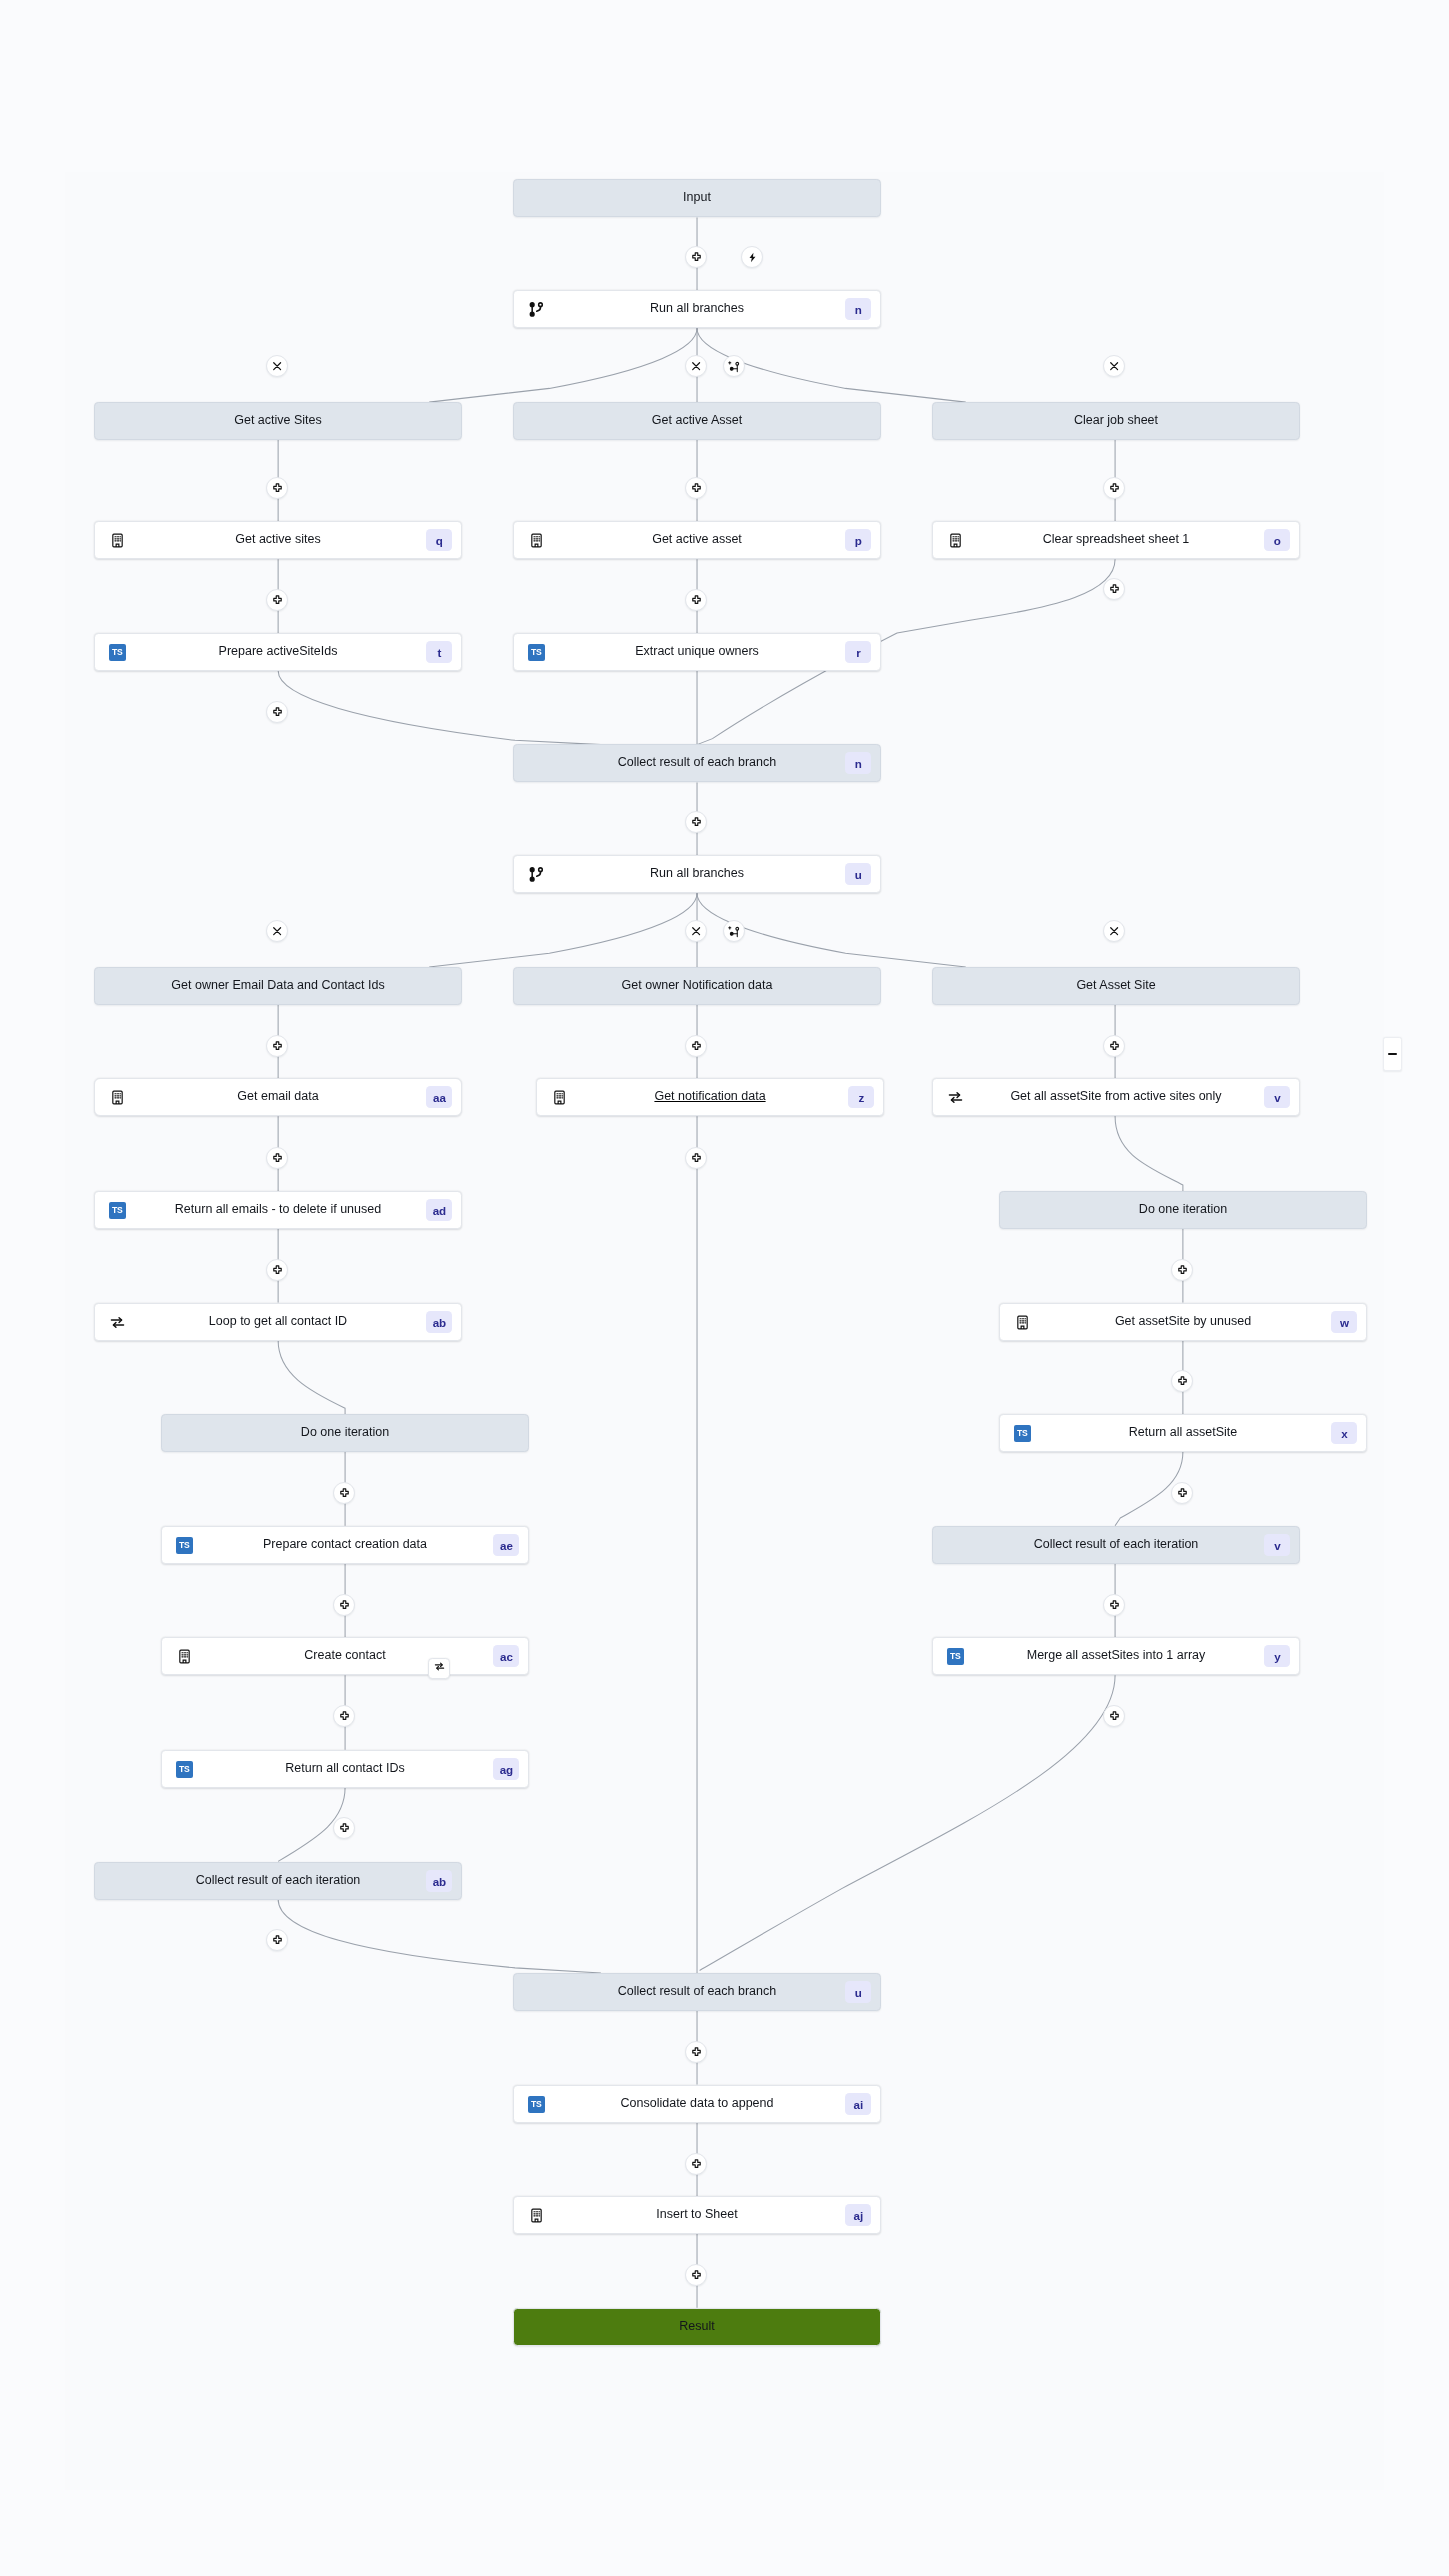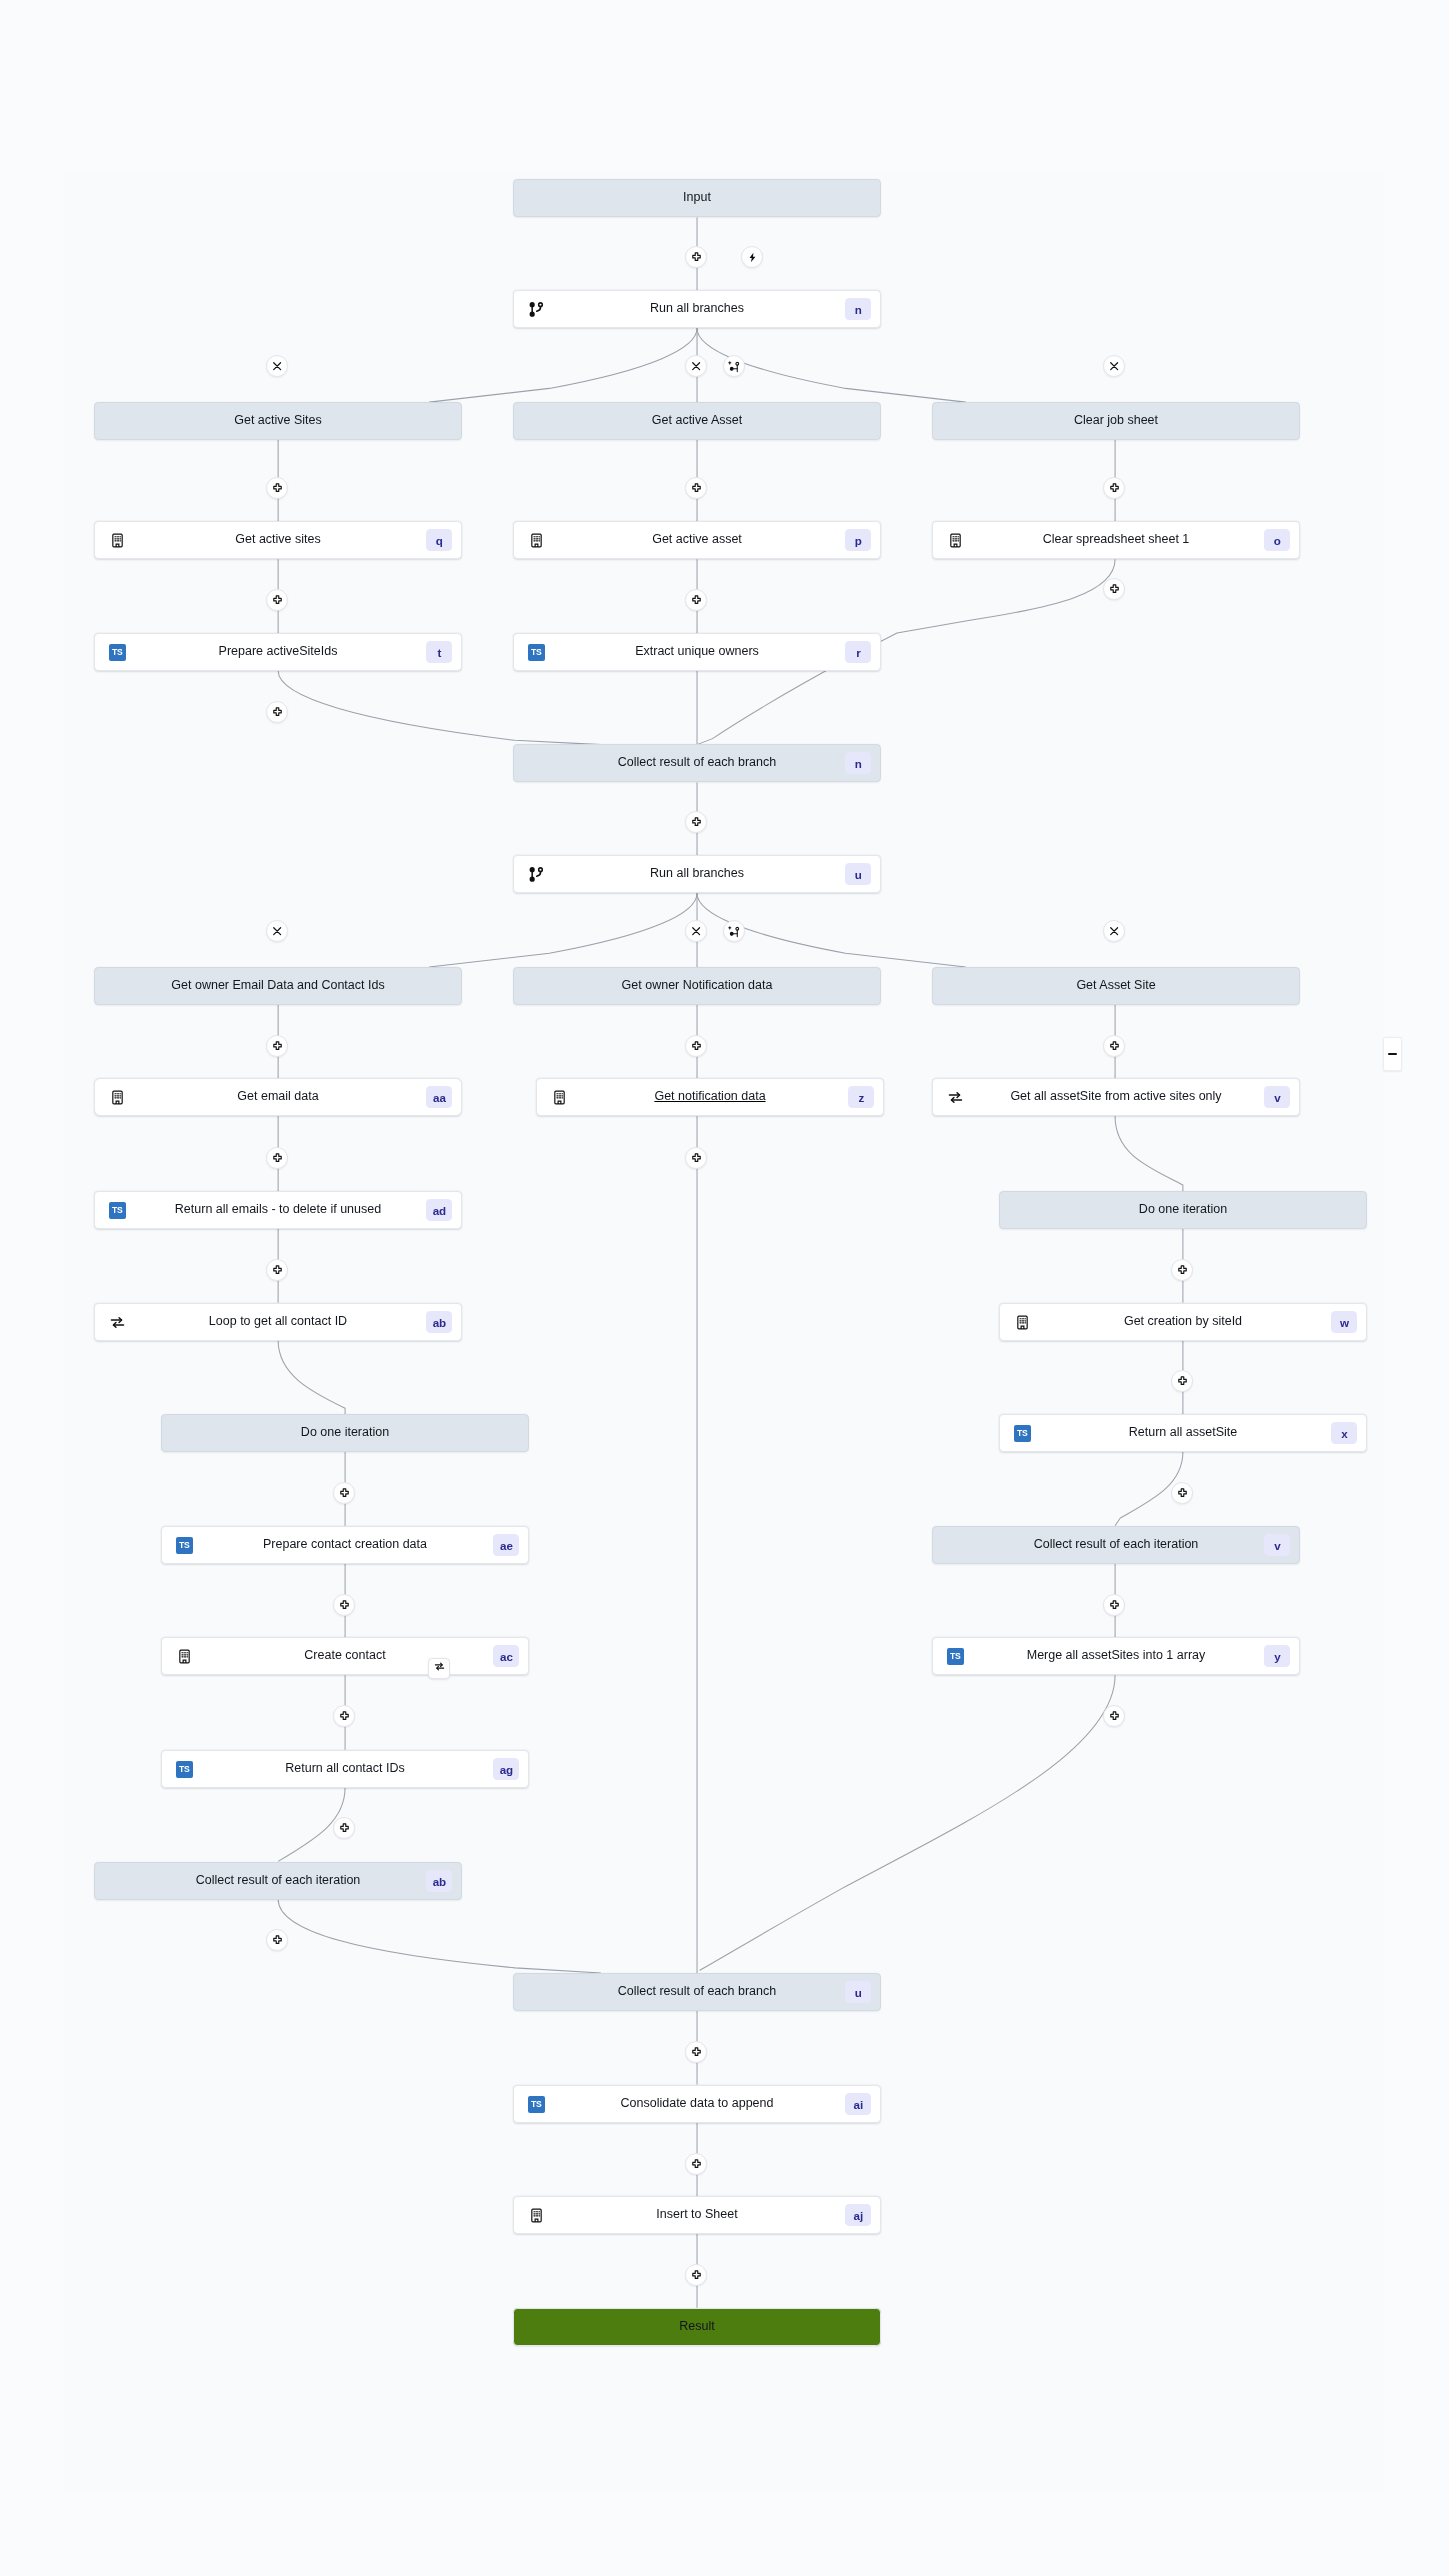--- a/index.html
+++ b/index.html
@@ -351,21 +351,21 @@
         <span class="node-label">Do one iteration</span>
       </div>
       <div class="node step" style="left: 999px; top: 1303px; width: 368px;">
         <span class="node-icon">
           <svg width="17" height="17" viewBox="0 0 20 20" fill="none" stroke="#111" stroke-width="1.4">
             <rect x="4.5" y="2.5" width="11" height="15" rx="1.2"></rect>
             <path d="M7 5.6h1.4M10 5.6h1.4M13 5.6h0.6M7 8h1.4M10 8h1.4M13 8h0.6M7 10.4h1.4M10 10.4h1.4M13 10.4h0.6" stroke-linecap="round"></path>
             <path d="M8.4 17.5v-3.2h3.2v3.2"></path>
           </svg>
         </span>
-        <span class="node-label">Get creation by siteId</span>
+        <span class="node-label">Get assetSite by unused</span>
         <span class="badge">w</span>
       </div>
       <div class="node step" style="left: 999px; top: 1414px; width: 368px;">
         <span class="node-icon">
           <span class="ts-icon">TS</span>
         </span>
         <span class="node-label">Return all assetSite</span>
         <span class="badge">x</span>
       </div>
       <div class="node group" style="left: 161px; top: 1414px; width: 368px;">

